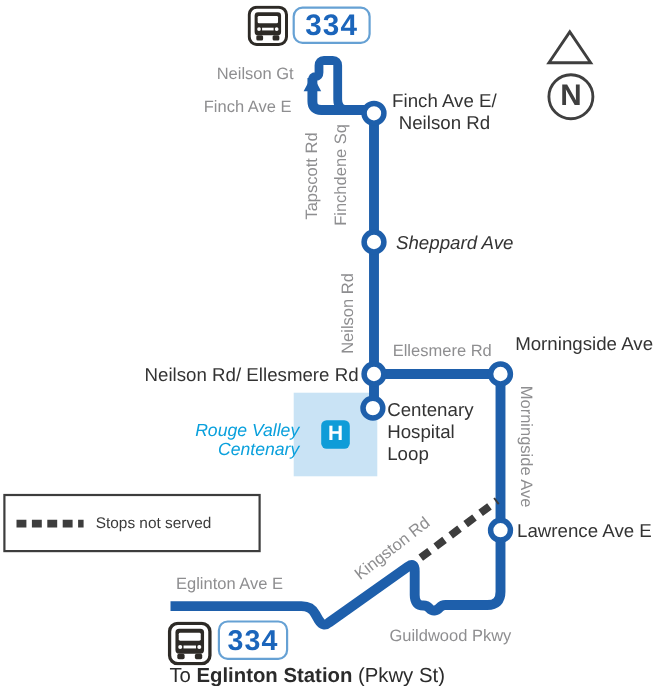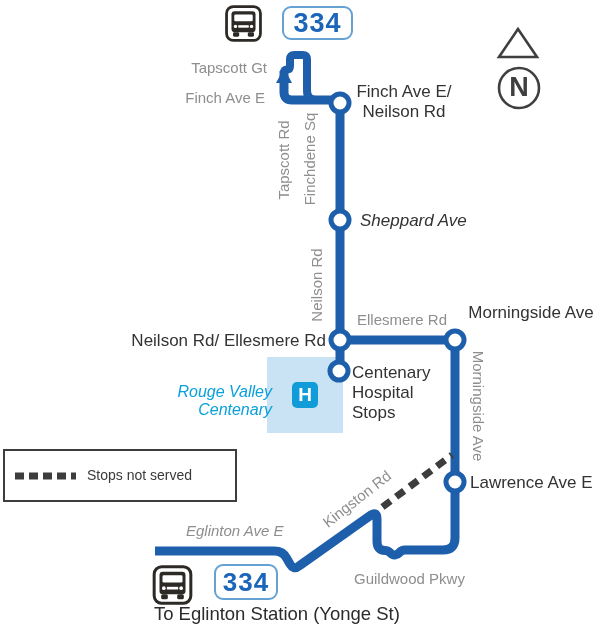--- a/index.html
+++ b/index.html
@@ -35,35 +35,35 @@
   .hospital-name{color:var(--hospital-text-blue);font-size:16px;font-weight:normal;font-style:italic;line-height:1.12;}
   .h-badge{
     position:absolute;left:292px;top:382px;width:26px;height:26px;border-radius:5px;
     background:var(--hospital-icon-blue);color:#fff;font-weight:bold;font-size:19px;
     display:flex;align-items:center;justify-content:center;
   }
   .route-badge{
     position:absolute;box-sizing:border-box;background:#fff;
     border:2.5px solid var(--badge-border-blue);border-radius:9px;
     color:var(--badge-text-blue);font-weight:bold;
-    display:flex;align-items:center;justify-content:center;letter-spacing:1px;margin-left:16px;
+    display:flex;align-items:center;justify-content:center;letter-spacing:1px;
   }
   .badge-top{left:266px;top:6px;width:71px;height:34px;font-size:27px;}
   .badge-bottom{left:198px;top:564px;width:64px;height:36px;font-size:26px;}
   .legend-box{
     position:absolute;left:3px;top:449px;width:234px;height:53px;box-sizing:border-box;
     border:2.5px solid var(--dash-gray);background:transparent;
   }
   .legend-text{position:absolute;left:87px;top:467px;font-size:14px;color:#3a3a3a;}
   .compass-n{
     position:absolute;left:519px;top:88px;transform:translate(-50%,-53%);
     font-size:27px;font-weight:bold;color:#3f3f3f;
   }
   .dest{position:absolute;left:154px;top:603px;font-size:18.5px;color:#2b2b2b;display:flex;gap:5px;white-space:nowrap;}
-  .dest .bold{font-weight:normal;}
+  .dest .bold{font-weight:bold;}
 </style>
 </head>
 <body>
 
 <div class="map">
 
   <svg class="abs" style="left:0;top:0;" width="602" height="624" viewBox="0 0 602 624">
 
     <rect x="267" y="357" width="76" height="76" fill="var(--hospital-area-blue)"></rect>
 
@@ -101,44 +101,44 @@
     <circle cx="6.8" cy="13.9" r="1.1" fill="#fff"></circle>
     <circle cx="17.2" cy="13.9" r="1.1" fill="#fff"></circle>
     <rect x="8.6" y="13.1" width="6.8" height="1.6" fill="#fff"></rect>
     <rect x="5.2" y="17.6" width="4" height="3" rx="0.9" fill="#2d2a26"></rect>
     <rect x="14.8" y="17.6" width="4" height="3" rx="0.9" fill="#2d2a26"></rect>
   </svg>
   <div class="route-badge badge-top">
     <span>334</span>
   </div>
 
-  <div class="lbl street right-block" style="right:335px;top:59px;">Tapscott Gt</div>
+  <div class="lbl street right-block" style="right:335px;top:59px;">Neilson Gt</div>
   <div class="lbl street right-block" style="right:337px;top:89px;margin-left:48px;">Finch Ave E</div>
   <div class="lbl street v-ccw" style="left:284px;top:160px;">Tapscott Rd</div>
   <div class="lbl street v-ccw" style="left:310px;top:159px;">Finchdene Sq</div>
   <div class="lbl street v-ccw" style="left:317px;top:285px;">Neilson Rd</div>
   <div class="lbl street" style="left:357px;top:311px;">Ellesmere Rd</div>
   <div class="lbl street v-cw" style="left:478px;top:406px;">Morningside Ave</div>
   <div class="lbl street diag" style="left:357px;top:499px;">Kingston Rd</div>
-  <div class="lbl street" style="left:186px;top:522px;font-style:italic;">Eglinton Ave E</div>
+  <div class="lbl street" style="left:160px;top:522px;">Eglinton Ave E</div>
   <div class="lbl street" style="left:354px;top:570px;">Guildwood Pkwy</div>
 
   <div class="lbl stop-lbl center-block" style="left:352px;top:82px;width:104px;">
     <div>Finch Ave E/</div>
     <div>Neilson Rd</div>
   </div>
   <div class="lbl stop-lbl" style="left:360px;top:211px;font-style:italic;">Sheppard Ave</div>
   <div class="lbl stop-lbl" style="right:276px;top:331px;">Neilson Rd/ Ellesmere Rd</div>
   <div class="lbl stop-lbl center-block" style="left:462px;top:303px;width:138px;">
     <div>Morningside Ave</div>
   </div>
   <div class="lbl stop-lbl" style="left:352px;top:363px;">
     <div>Centenary</div>
     <div>Hospital</div>
-    <div>Stops</div>
+    <div>Loop</div>
   </div>
   <div class="lbl stop-lbl" style="left:470px;top:473px;">Lawrence Ave E</div>
 
   <div class="lbl hospital-name right-block" style="right:330px;top:383px;">
     <div>Rouge Valley</div>
     <div>Centenary</div>
   </div>
   <div class="h-badge">H</div>
 
   <div class="legend-box"></div>
@@ -154,16 +154,16 @@
     <rect x="5.2" y="17.6" width="4" height="3" rx="0.9" fill="#2d2a26"></rect>
     <rect x="14.8" y="17.6" width="4" height="3" rx="0.9" fill="#2d2a26"></rect>
   </svg>
   <div class="route-badge badge-bottom">
     <span>334</span>
   </div>
 
   <div class="dest">
     <span>To</span>
     <span class="bold">Eglinton Station</span>
-    <span>(Yonge St)</span>
+    <span>(Pkwy St)</span>
   </div>
 
 </div>
 
 </body></html>

